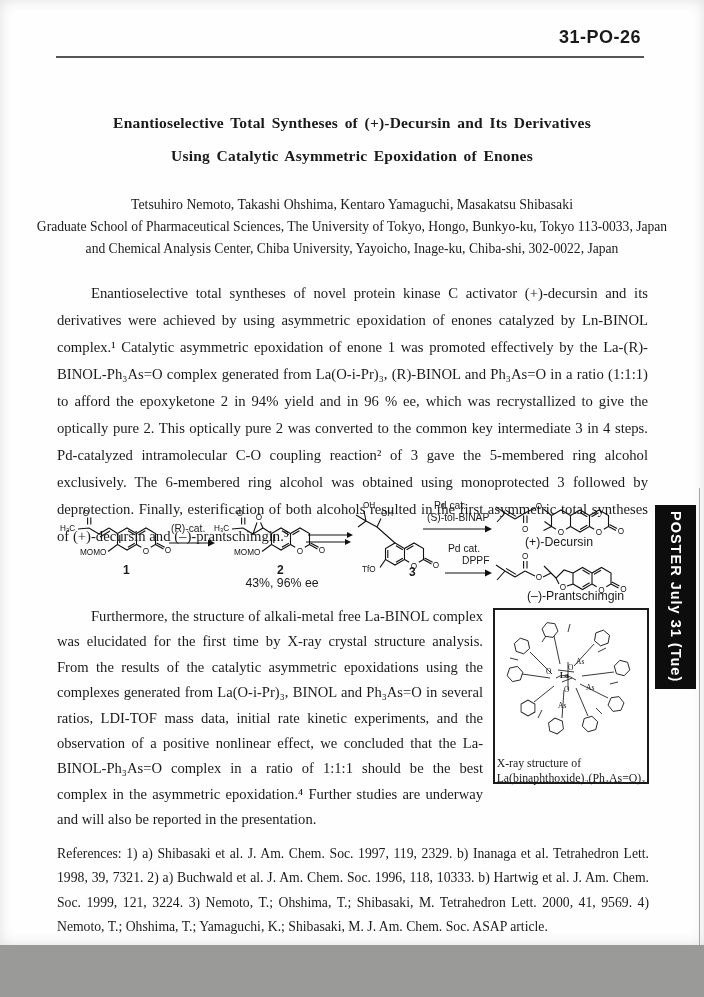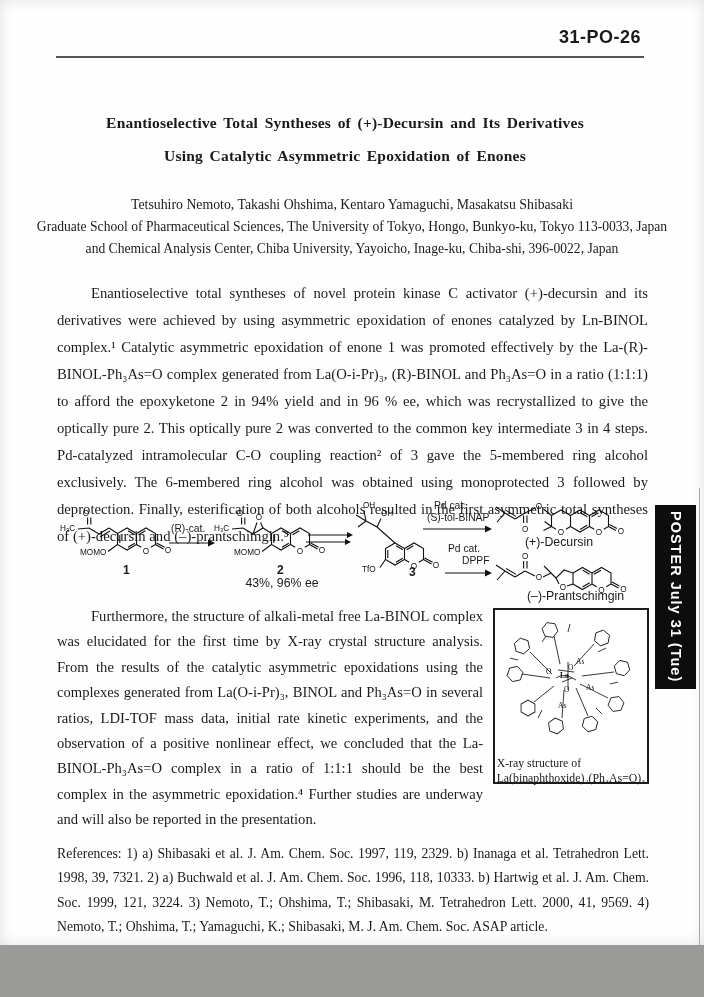--- a/index.html
+++ b/index.html
@@ -6,21 +6,21 @@
   .page{position:relative;width:704px;height:945px;background:#fefefe;margin:0 auto;
         font-family:"Liberation Serif",serif;color:#1a1a1a;overflow:hidden;
         box-shadow:inset 0 0 14px rgba(0,0,0,.12);}
   .edge-right{position:absolute;left:699px;top:488px;width:1px;height:500px;background:#a8a8a6;}
   .edge-bottom{position:absolute;left:0;top:993px;width:704px;height:4px;background:#c9c9c7;}
 
   .header-code{position:absolute;top:27px;right:63px;font-family:"Liberation Sans",sans-serif;
         font-weight:bold;font-size:18px;letter-spacing:.5px;}
   .rule{position:absolute;left:56px;top:56px;width:588px;height:2px;background:#555;}
 
-  .title{position:absolute;left:43px;width:604px;top:106px;text-align:center;font-weight:bold;
+  .title{position:absolute;left:50px;width:604px;top:106px;text-align:center;font-weight:bold;
         font-size:15.5px;line-height:33px;word-spacing:2.5px;letter-spacing:.2px;}
   .authors{position:absolute;left:40px;width:624px;top:197px;text-align:center;font-size:13.8px;}
   .affil1{position:absolute;left:30px;width:644px;top:219px;text-align:center;font-size:13.6px;}
   .affil2{position:absolute;left:30px;width:644px;top:241px;text-align:center;font-size:13.6px;}
 
   .para1{position:absolute;left:57px;width:591px;top:280px;font-size:14.7px;line-height:27px;
         text-align:justify;text-indent:34px;}
 
   
   .scheme{position:absolute;left:57px;top:497px;width:640px;height:110px;}
@@ -64,21 +64,21 @@
   <div class="header-code">31-PO-26</div>
   <div class="rule"></div>
 
   <div class="title">
     <div>Enantioselective Total Syntheses of (+)-Decursin and Its Derivatives</div>
     <div>Using Catalytic Asymmetric Epoxidation of Enones</div>
   </div>
 
   <div class="authors">Tetsuhiro Nemoto, Takashi Ohshima, Kentaro Yamaguchi, Masakatsu Shibasaki</div>
   <div class="affil1">Graduate School of Pharmaceutical Sciences, The University of Tokyo, Hongo, Bunkyo-ku, Tokyo 113-0033, Japan</div>
-  <div class="affil2">and Chemical Analysis Center, Chiba University, Yayoicho, Inage-ku, Chiba-shi, 396-0022, Japan</div>
+  <div class="affil2">and Chemical Analysis Center, Chiba University, Yayoicho, Inage-ku, Chiba-shi, 302-0022, Japan</div>
 
   <div class="para1">Enantioselective total syntheses of novel protein kinase C activator (+)-decursin and its derivatives were achieved by using asymmetric epoxidation of enones catalyzed by Ln-BINOL complex.¹ Catalytic asymmetric epoxidation of enone 1 was promoted effectively by the La-(R)-BINOL-Ph₃As=O complex generated from La(O-i-Pr)₃, (R)-BINOL and Ph₃As=O in a ratio (1:1:1) to afford the epoxyketone 2 in 94% yield and in 96 % ee, which was recrystallized to give the optically pure 2. This optically pure 2 was converted to the common key intermediate 3 in 4 steps. Pd-catalyzed intramolecular C-O coupling reaction² of 3 gave the 5-membered ring alcohol exclusively. The 6-membered ring alcohol was obtained using monoprotected 3 followed by deprotection. Finally, esterification of both alcohols resulted in the first asymmetric total syntheses of (+)-decursin and (–)-prantschimgin.³</div>
 
   <div class="scheme">
 
     <svg style="left:2px;top:6px" width="116" height="58">
       <text x="1" y="28">H₃C</text>
       <path d="M19,26 L30,25 L40,31 M40,31 L50,25 M41,34 L51,28 M50,25 L58.5,30.5 M28.6,21.5 L28.6,14.5 M31.8,21.5 L31.8,14.5"></path>
       <text x="27" y="12.5" text-anchor="middle">O</text>
       <text x="21" y="52">MOMO</text>

